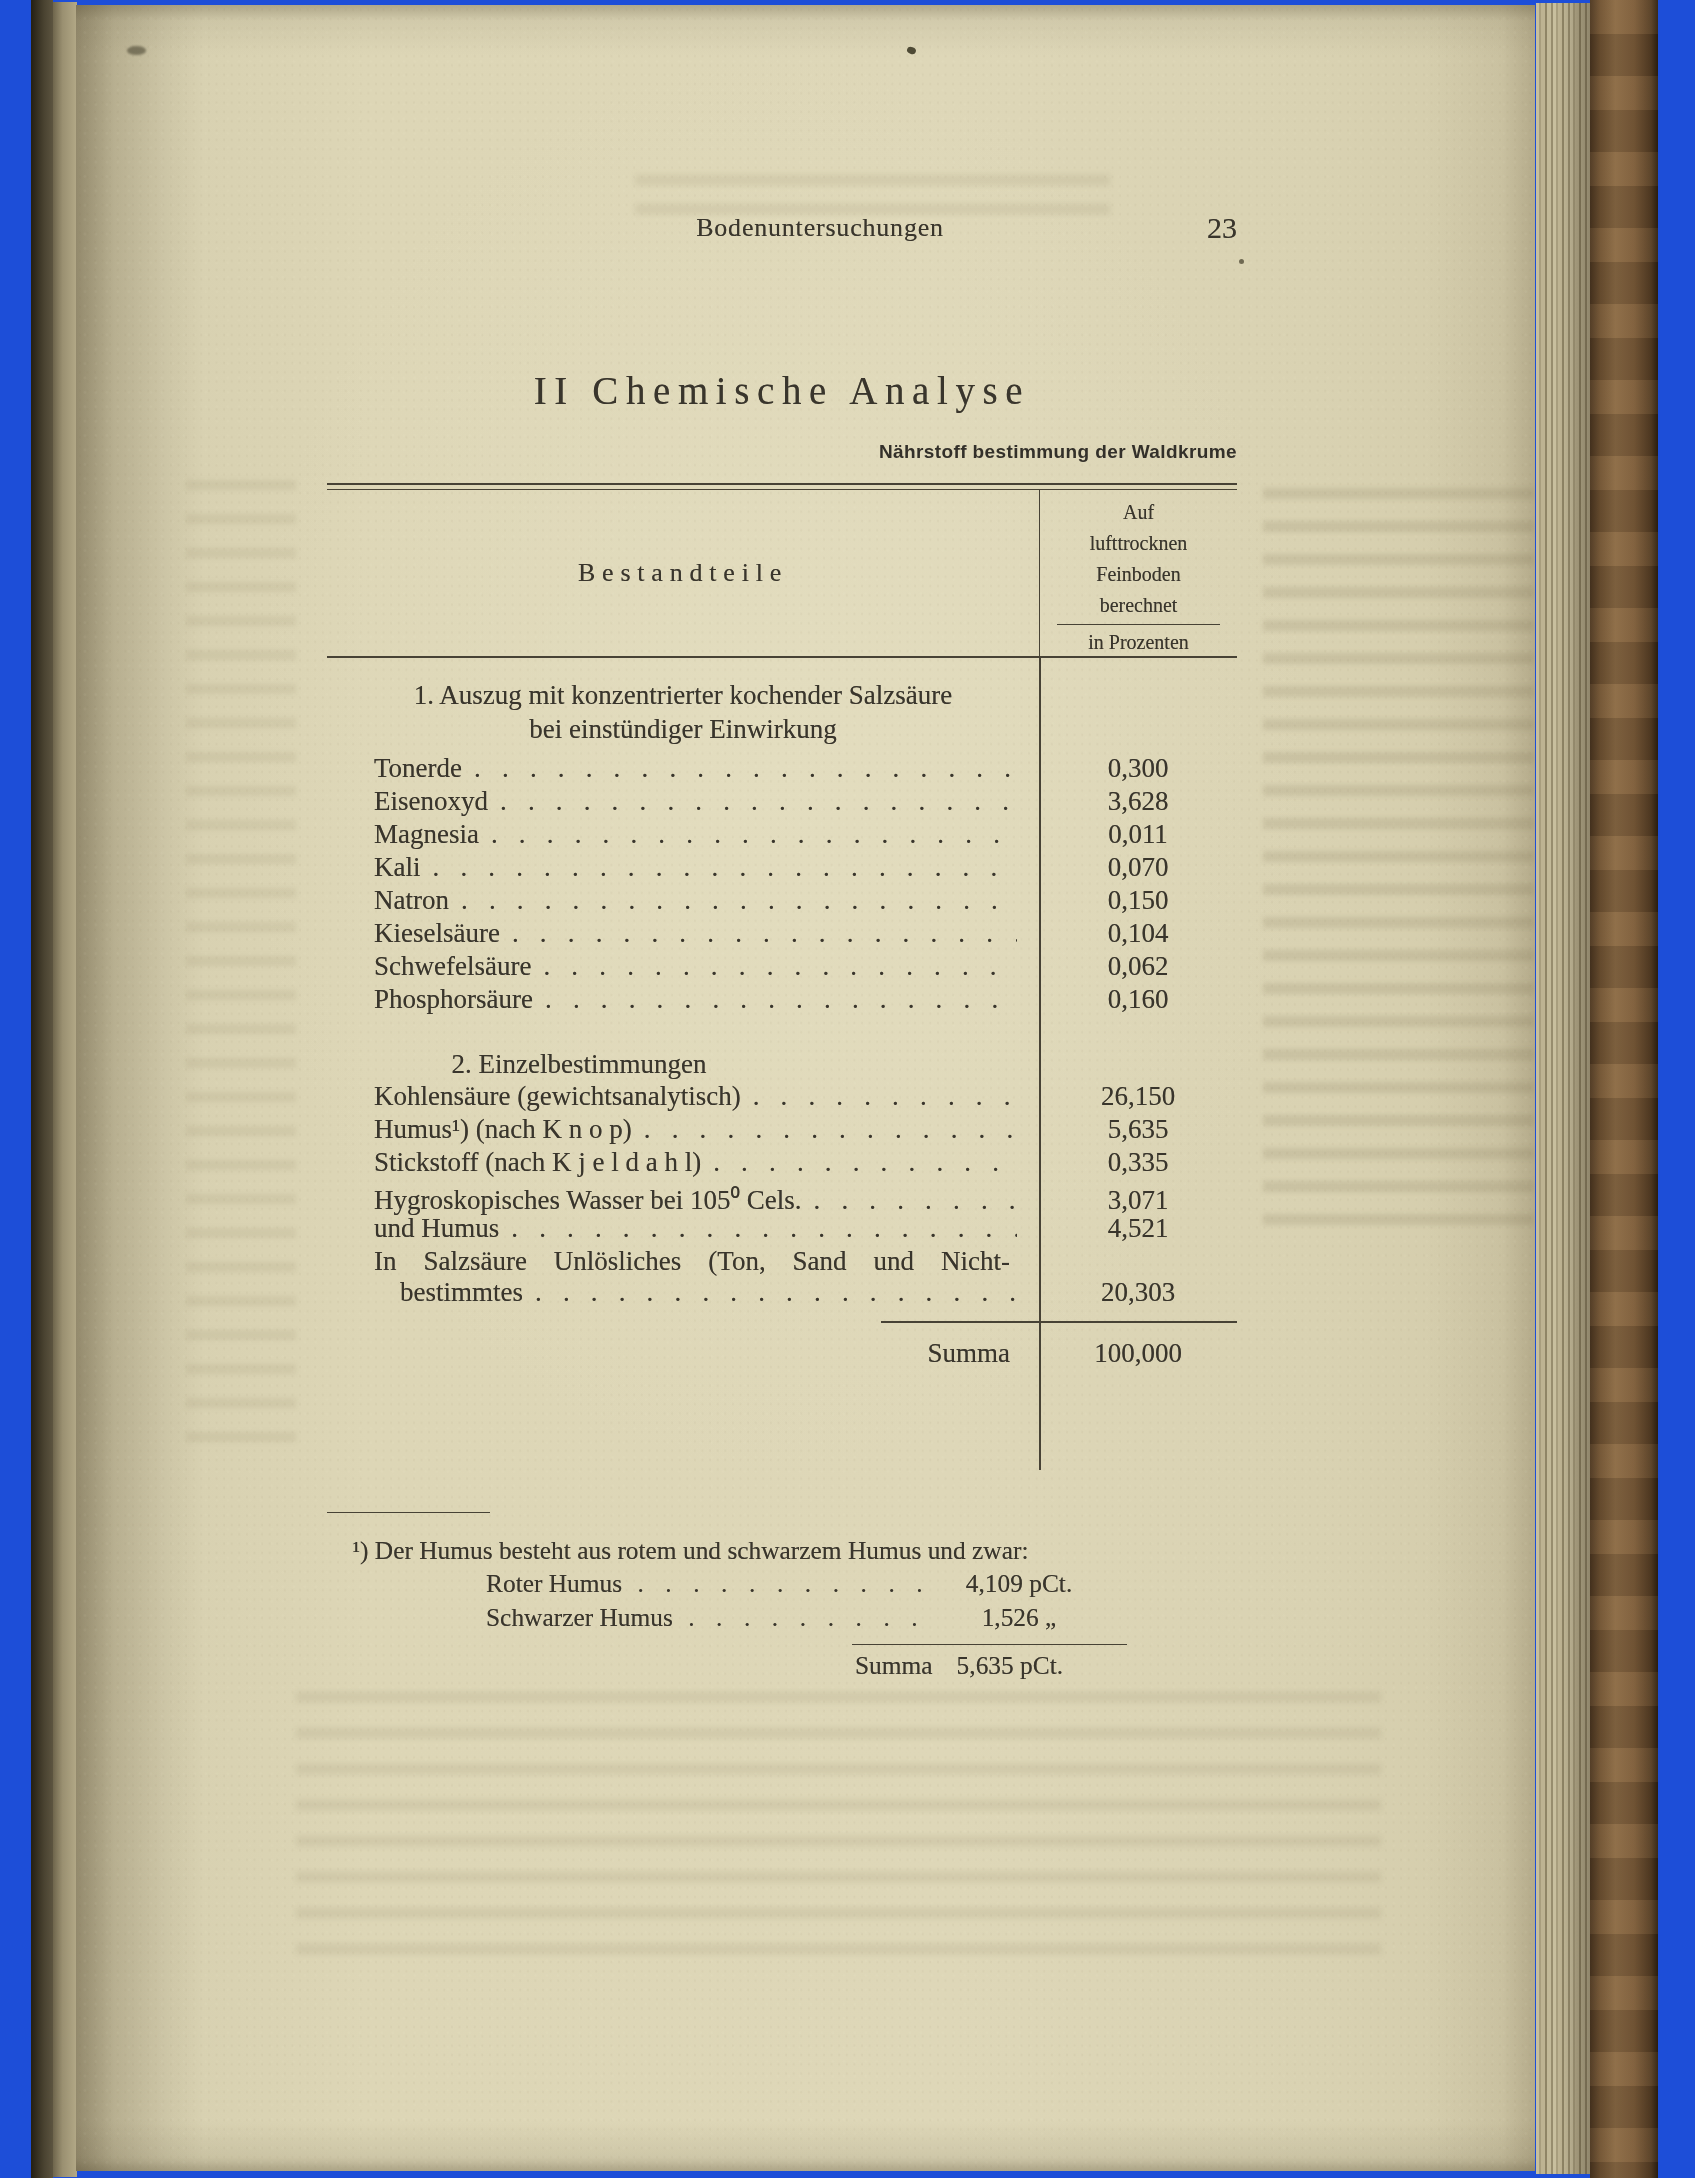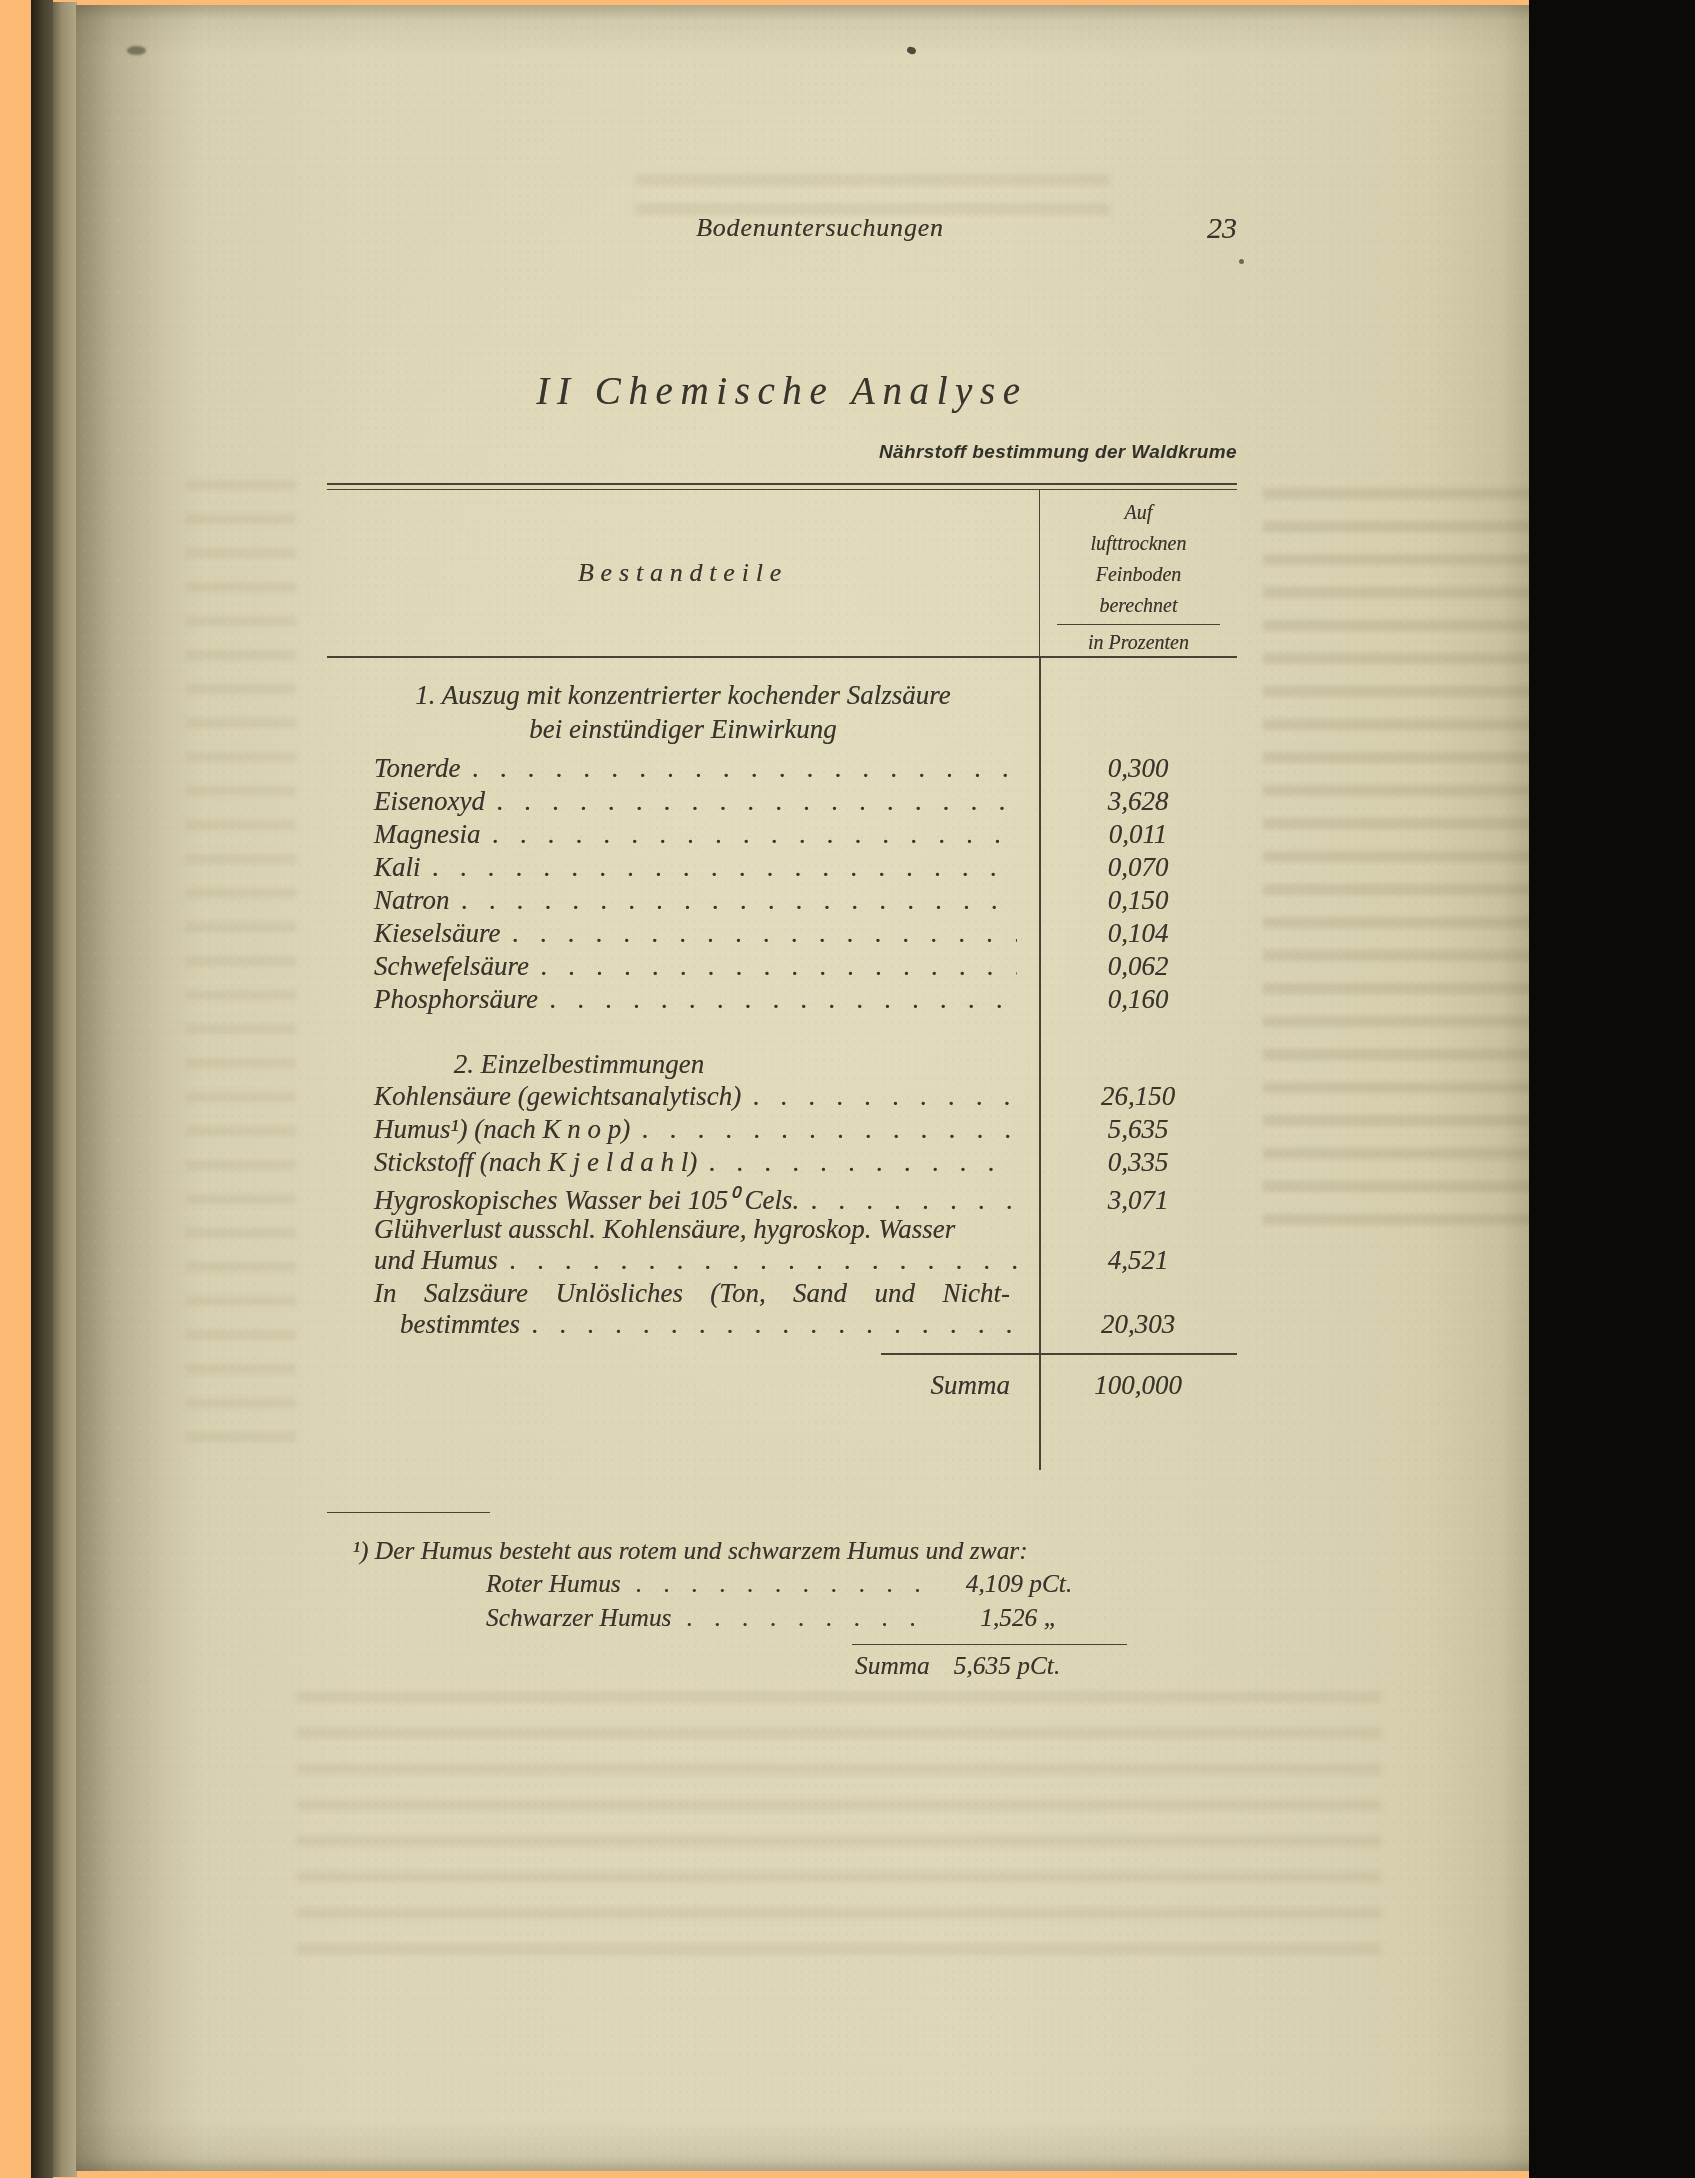--- a/index.html
+++ b/index.html
@@ -3,25 +3,24 @@
 <meta charset="utf-8">
 <style>
   * { box-sizing: border-box; margin: 0; padding: 0; }
   :root {
     --ink: #39352c;
     --rule: #474235;
     --paper: #ddd6b6;
   }
   html, body { margin: 0; background: #0b0a08; }
   .stage {
-    position: relative; width: 1529px; height: 2178px;
-    overflow: hidden; background: #fdba74;
+    position: relative; width: 1695px; height: 2178px;
+    overflow: hidden; background: #1d4ed8;
     font-family: "Liberation Serif", serif;
     color: var(--ink);
-    font-style: italic;
   }
   
   .spineA {
     position: absolute; left: 30.5px; top: 0; width: 22px; height: 2178px;
     background: linear-gradient(90deg, #241f14, #4a4331 60%, #5c5440);
   }
   .spineB {
     position: absolute; left: 53px; top: 1.7px; width: 24px; height: 2175px;
     background: linear-gradient(90deg, #6e654c, #9a9071 40%, #b3a987);
   }
@@ -257,21 +256,20 @@
               <span class="lbl">Stickstoff (nach K j e l d a h l)</span>
               <span class="leader"></span>
               <span class="val">0,335</span>
             </div>
             <div class="row">
               <span class="lbl">Hygroskopisches Wasser bei 105⁰ Cels.</span>
               <span class="leader"></span>
               <span class="val">3,071</span>
             </div>
 
-            <div class="ml1">Glühverlust ausschl. Kohlensäure, hygroskop. Wasser</div>
             <div class="ml-row">
               <span class="lbl2">und Humus</span>
               <span class="leader"></span>
               <span class="val">4,521</span>
             </div>
 
             <div class="ml1 just">In Salzsäure Unlösliches (Ton, Sand und Nicht-</div>
             <div class="ml-row">
               <span class="lbl2 indent">bestimmtes</span>
               <span class="leader"></span>

